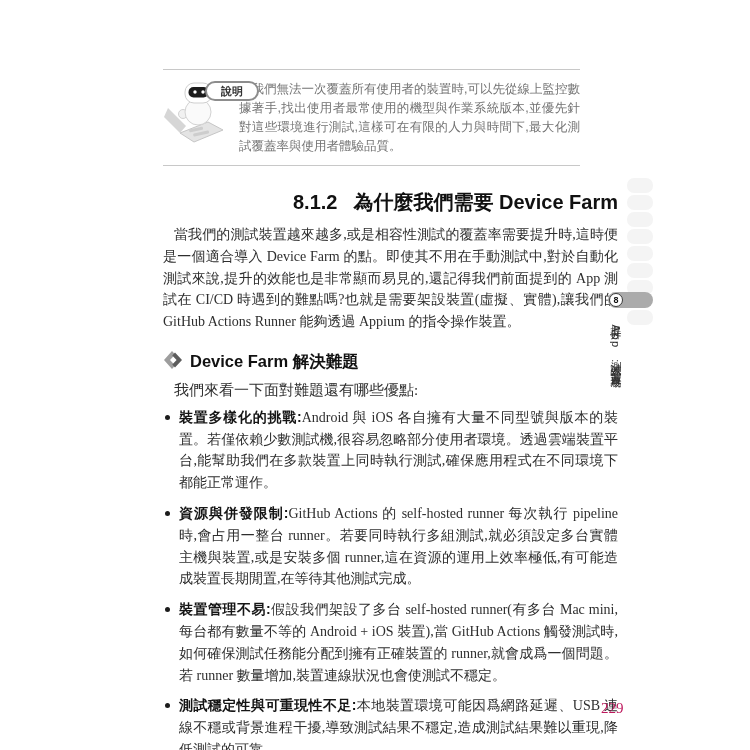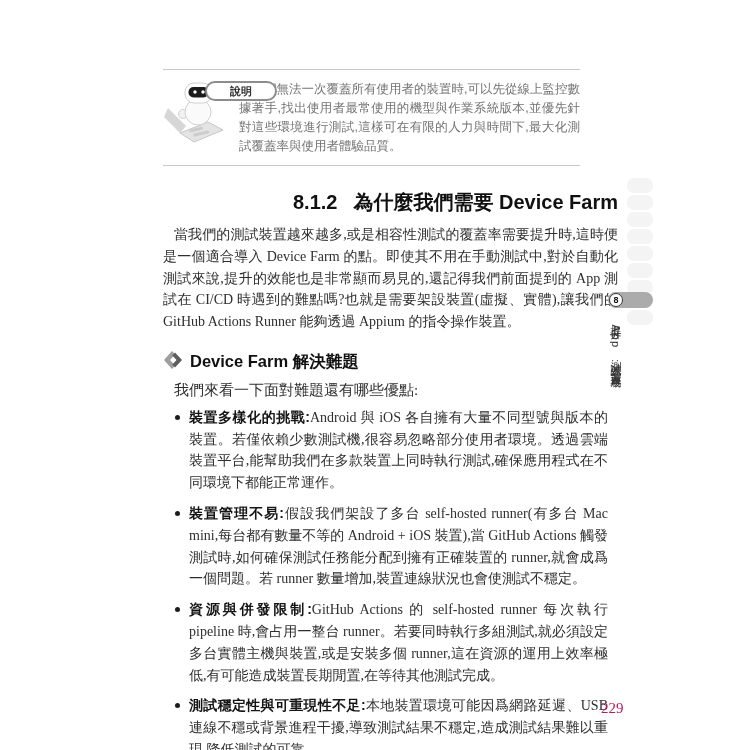--- a/index.html
+++ b/index.html
@@ -14,21 +14,21 @@
   .callout{
     margin-top:69px;width:417px;
     border-top:1px solid #c8c8c8;border-bottom:1px solid #c8c8c8;
     padding:9px 0 9px;display:flex;
   }
   .callout-figure{flex:0 0 76px;position:relative;}
   .robot{position:absolute;left:0;top:2px;}
   .badge{
     position:absolute;left:42px;top:2px;
     border:2px solid #8d8d8d;border-radius:11px;background:#fff;
-    padding:1px 23px;font:bold 11px/14px "Liberation Sans","DejaVu Sans",sans-serif;
+    padding:1px 14px;font:bold 11px/14px "Liberation Sans","DejaVu Sans",sans-serif;
     color:#333;white-space:nowrap;
   }
   .callout-text{
     flex:1;font:12.5px/19px "Liberation Sans","DejaVu Sans",sans-serif;
     color:#737373;text-align:justify;padding-top:1px;
   }
 
   
   .heading{
     margin:23px 0 0;font:bold 20px/26px "Liberation Sans","DejaVu Sans",sans-serif;
@@ -41,21 +41,21 @@
   }
 
   
   .subheading{
     margin:17px 0 0;display:flex;align-items:flex-start;gap:7px;
     font:bold 16.5px/22px "Liberation Sans","DejaVu Sans",sans-serif;color:#111;
   }
   .intro{margin:8px 0 5px;font-size:15px;line-height:21.8px;text-indent:11px;color:#2e2e2e;}
   ul.bullets{list-style:none;margin:0;padding:0;}
   ul.bullets li{
-    position:relative;padding-left:16px;margin:0 10px 9px;
+    position:relative;padding-left:16px;margin:0 0 9px;
     font-size:14px;line-height:21.8px;text-align:justify;color:#2e2e2e;
   }
   .dot{
     position:absolute;left:2px;top:8px;width:5px;height:5px;border-radius:50%;
     background:#1c1c1c;
   }
   .blabel{font-family:"Liberation Sans","DejaVu Sans",sans-serif;font-weight:bold;color:#151515;}
 
   
   .pagenum{position:absolute;left:601px;top:700px;font-size:15px;color:#be185d;}
@@ -118,24 +118,24 @@
     <span>Device Farm 解決難題</span>
   </div>
 
   <p class="intro">我們來看一下面對難題還有哪些優點:</p>
 
   <ul class="bullets">
     <li>
       <span class="dot"></span><span class="blabel">裝置多樣化的挑戰:</span><span>Android 與 iOS 各自擁有大量不同型號與版本的裝置。若僅依賴少數測試機,很容易忽略部分使用者環境。透過雲端裝置平台,能幫助我們在多款裝置上同時執行測試,確保應用程式在不同環境下都能正常運作。</span>
     </li>
     <li>
-      <span class="dot"></span><span class="blabel">裝置管理不易:</span><span>假設我們架設了多台 self-hosted runner(有多台 Mac mini,每台都有數量不等的 Android + iOS 裝置),當 GitHub Actions 觸發測試時,如何確保測試任務能分配到擁有正確裝置的 runner,就會成爲一個問題。若 runner 數量增加,裝置連線狀況也會使測試不穩定。</span>
+      <span class="dot"></span><span class="blabel">資源與併發限制:</span><span>GitHub Actions 的 self-hosted runner 每次執行 pipeline 時,會占用一整台 runner。若要同時執行多組測試,就必須設定多台實體主機與裝置,或是安裝多個 runner,這在資源的運用上效率極低,有可能造成裝置長期閒置,在等待其他測試完成。</span>
     </li>
     <li>
-      <span class="dot"></span><span class="blabel">資源與併發限制:</span><span>GitHub Actions 的 self-hosted runner 每次執行 pipeline 時,會占用一整台 runner。若要同時執行多組測試,就必須設定多台實體主機與裝置,或是安裝多個 runner,這在資源的運用上效率極低,有可能造成裝置長期閒置,在等待其他測試完成。</span>
+      <span class="dot"></span><span class="blabel">裝置管理不易:</span><span>假設我們架設了多台 self-hosted runner(有多台 Mac mini,每台都有數量不等的 Android + iOS 裝置),當 GitHub Actions 觸發測試時,如何確保測試任務能分配到擁有正確裝置的 runner,就會成爲一個問題。若 runner 數量增加,裝置連線狀況也會使測試不穩定。</span>
     </li>
     <li>
       <span class="dot"></span><span class="blabel">測試穩定性與可重現性不足:</span><span>本地裝置環境可能因爲網路延遲、USB 連線不穩或背景進程干擾,導致測試結果不穩定,造成測試結果難以重現,降低測試的可靠</span>
     </li>
   </ul>
 </div>
 
 <div>
   <div class="tab" style="top:178px"></div>
   <div class="tab" style="top:195px"></div>

